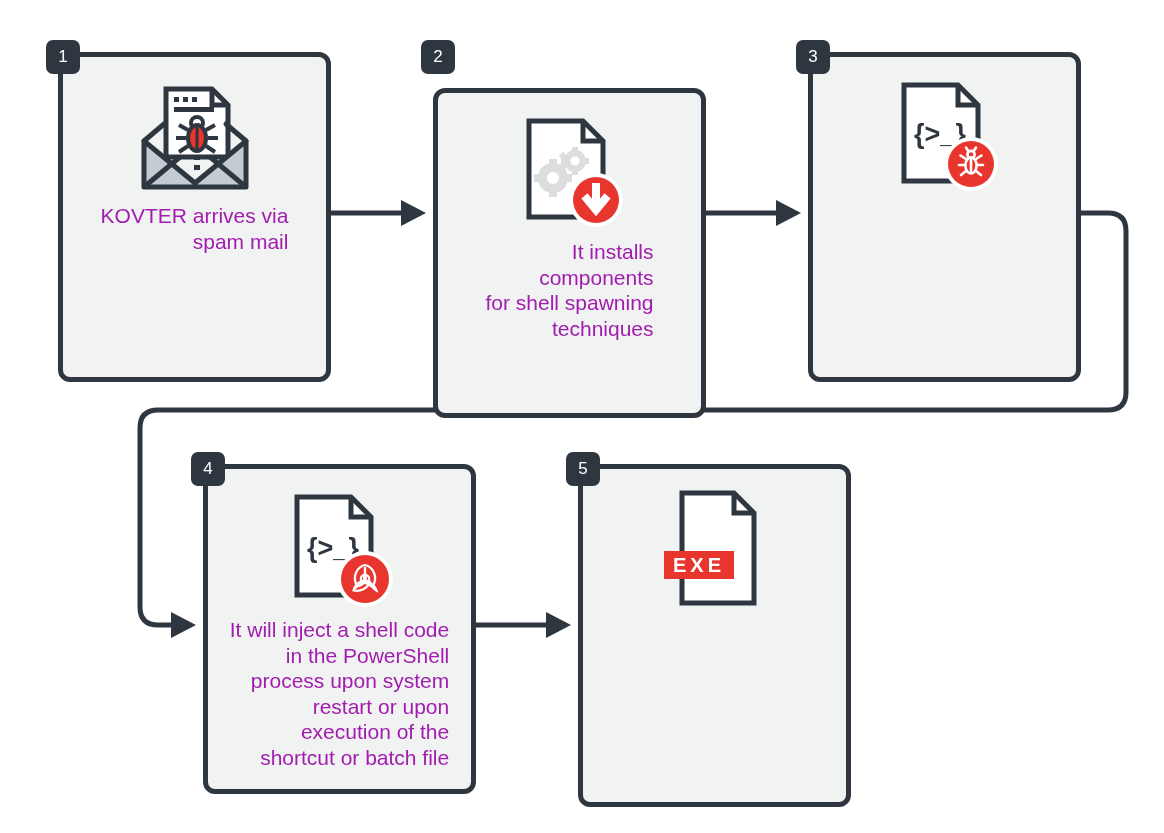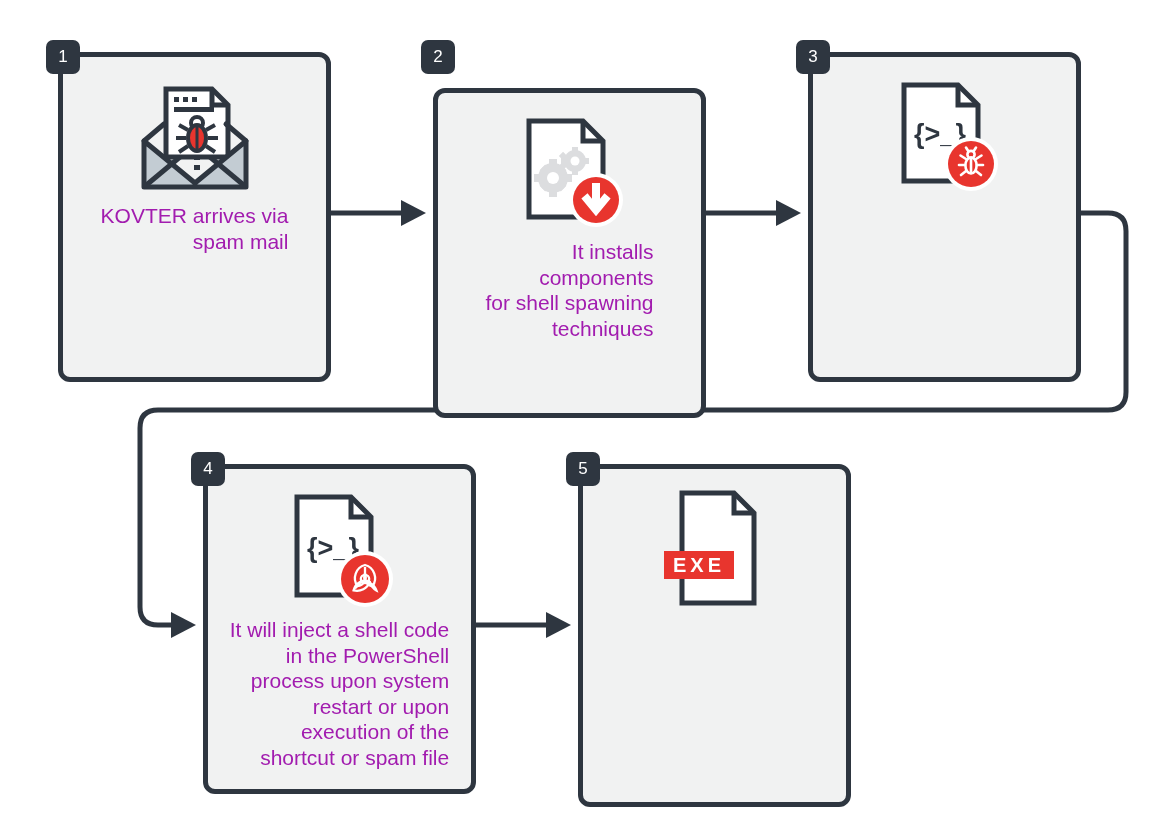--- a/index.html
+++ b/index.html
@@ -227,21 +227,21 @@
           <line x1="80" y1="89" x2="74" y2="95.5"></line>
           <line x1="88" y1="89" x2="94" y2="95.5"></line>
         </g>
       </svg>
     </div>
     <div class="step-text">It will inject a shell code
 in the PowerShell
 process upon system
 restart or upon
 execution of the
-shortcut or spam file</div>
+shortcut or batch file</div>
   </div>
   <div class="step-badge" id="badge-4">4</div>
 
   <div class="step-card" id="card-5">
     <div class="step-icon">
       <svg width="118" height="130" viewBox="0 0 118 130">
         <path d="M26 6 L78 6 L98 26 L98 116 L26 116 Z" fill="#ffffff" stroke="#2e3640" stroke-width="5"></path>
         <path d="M78 6 L78 26 L98 26" fill="none" stroke="#2e3640" stroke-width="5"></path>
         <rect x="8" y="64" width="70" height="28" fill="#e8352e"></rect>
         <text x="43" y="85" text-anchor="middle" fill="#ffffff" font-family="'Liberation Sans', sans-serif" font-size="20" font-weight="bold" letter-spacing="4">EXE</text>

